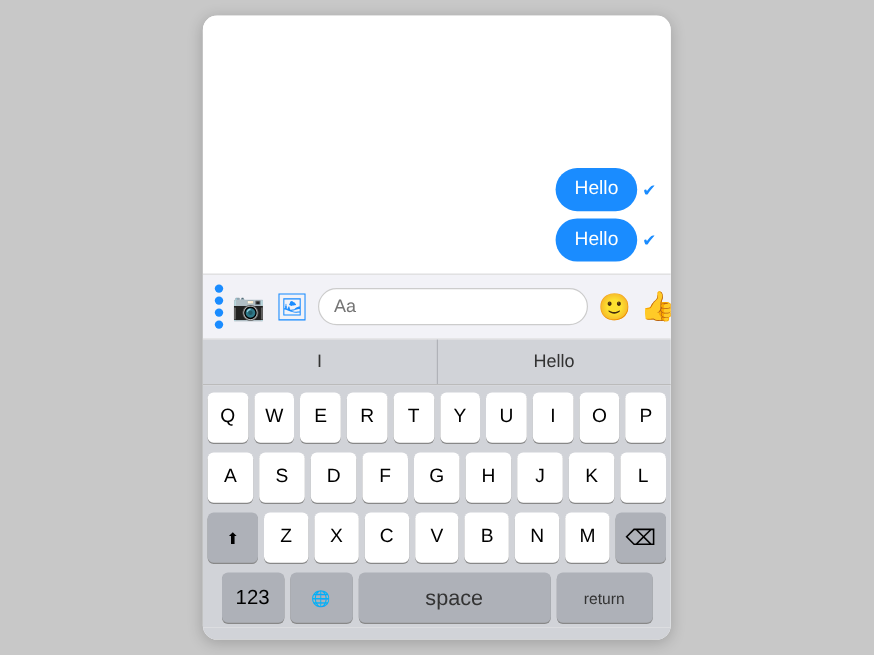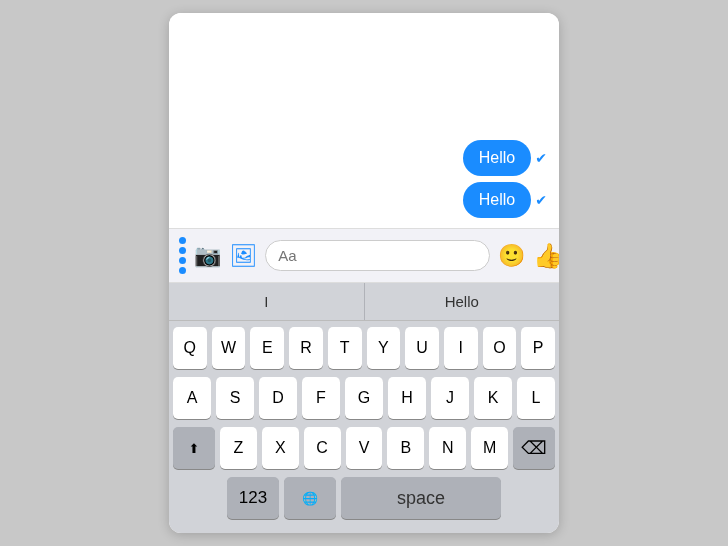--- a/index.html
+++ b/index.html
@@ -265,17 +265,18 @@
       <div class="key">B</div>
       <div class="key">N</div>
       <div class="key">M</div>
       <div class="key key-special key-delete">⌫</div>
     </div>
 
     <div class="key-row">
       <div class="key key-special" style="max-width:52px;font-size:17px">123</div>
       <div class="key key-special" style="max-width:52px;font-size:13px">🌐</div>
       <div class="key key-space key-special" style="max-width:160px;flex:5;font-size:18px;color:#333">space</div>
+      <div class="key key-special" style="max-width:80px;flex:2.5;font-size:13px;color:#333">return</div>
     </div>
   </div>
 
   <div class="bottom-bar"></div>
 </div>
 
 </body></html>

